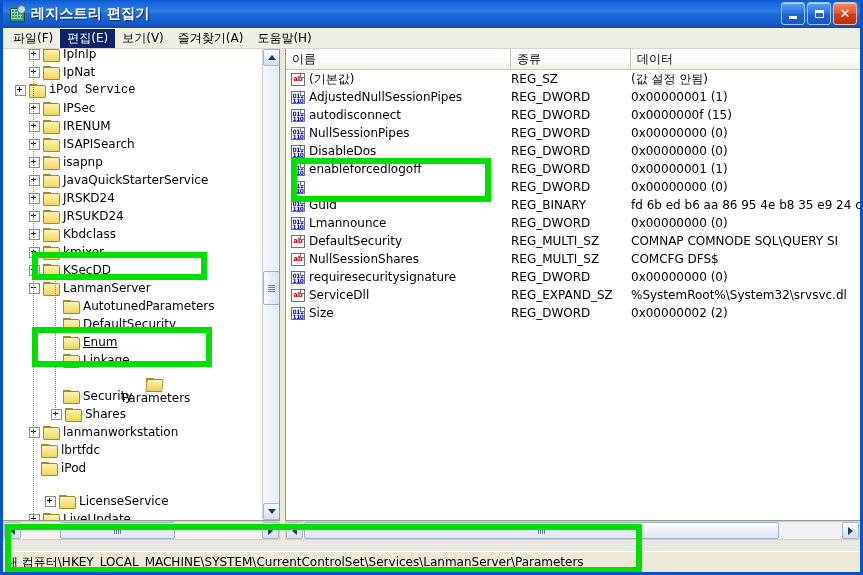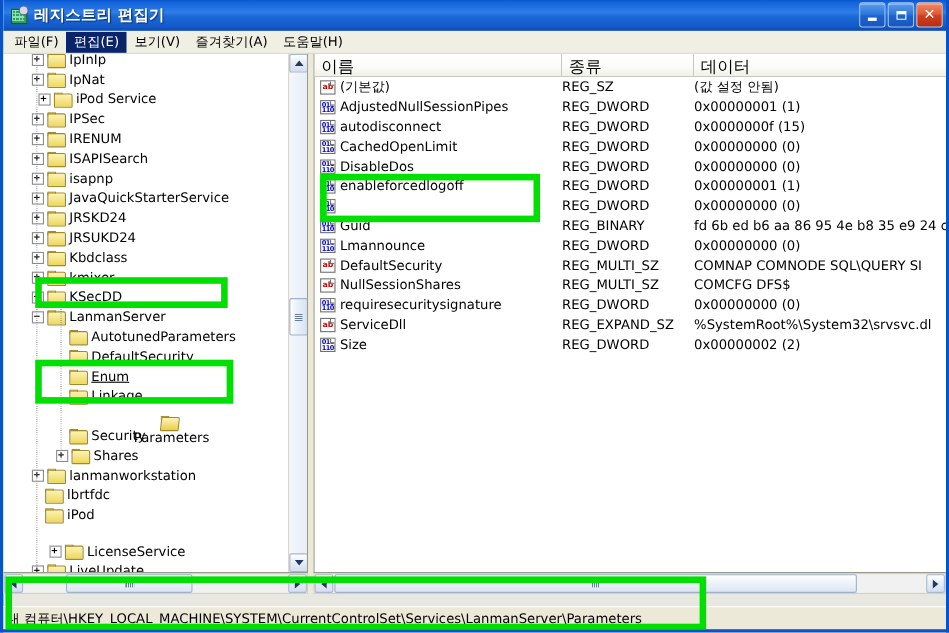--- a/index.html
+++ b/index.html
@@ -260,21 +260,21 @@
     overflow: hidden;
   }
   #list-header {
     display: flex;
     height: 20px;
     background: #ffffff;
     border-bottom: 1px solid #c8c8bc;
   }
   .hcell {
     border-right: 1px solid #c8c8bc;
-    font-size: 15px;
+    font-size: 12px;
     padding: 2px 0 0 6px;
     box-sizing: border-box;
     color:#000;
     white-space:nowrap;
     background: linear-gradient(to bottom,#ffffff 0%, #fbfbf8 60%, #f1f1ea 100%);
   }
   .hcell.c1 { width: 225px; }
   .hcell.c2 { width: 120px; }
   .hcell.c3 { flex: 1; border-right:none; }
 
@@ -437,21 +437,21 @@
               <span class="lbl">IpInIp</span>
             </div>
             <div class="tnode" style="padding-left: 26px; margin-top: 0px;">
               <div class="expander plus"></div>
               <div class="folder">
                 <div class="f-tab"></div>
                 <div class="f-back"></div>
               </div>
               <span class="lbl">IpNat</span>
             </div>
-            <div class="tnode" style="padding-left: 32px; margin-top: 0px;">
+            <div class="tnode" style="padding-left: 12px; margin-top: 0px; font-family: Liberation Mono, monospace;">
               <div class="expander plus"></div>
               <div class="folder">
                 <div class="f-tab"></div>
                 <div class="f-back"></div>
               </div>
               <span class="lbl">iPod Service</span>
             </div>
             <div class="tnode" style="padding-left: 26px; margin-top: 0px;">
               <div class="expander plus"></div>
               <div class="folder">
@@ -700,21 +700,21 @@
             </div>
             <div class="cell2">REG_DWORD</div>
             <div class="cell3">0x0000000f (15)</div>
           </div>
           <div class="lrow">
             <div class="cell1">
               <div class="vicon dword">
                 <span class="d1">011</span>
                 <span class="d2">110</span>
               </div>
-              <span class="vname">CachedOpenLimit</span>
+              <span class="vname">NullSessionPipes</span>
             </div>
             <div class="cell2">REG_DWORD</div>
             <div class="cell3">0x00000000 (0)</div>
           </div>
           <div class="lrow">
             <div class="cell1">
               <div class="vicon dword">
                 <span class="d1">011</span>
                 <span class="d2">110</span>
               </div>

